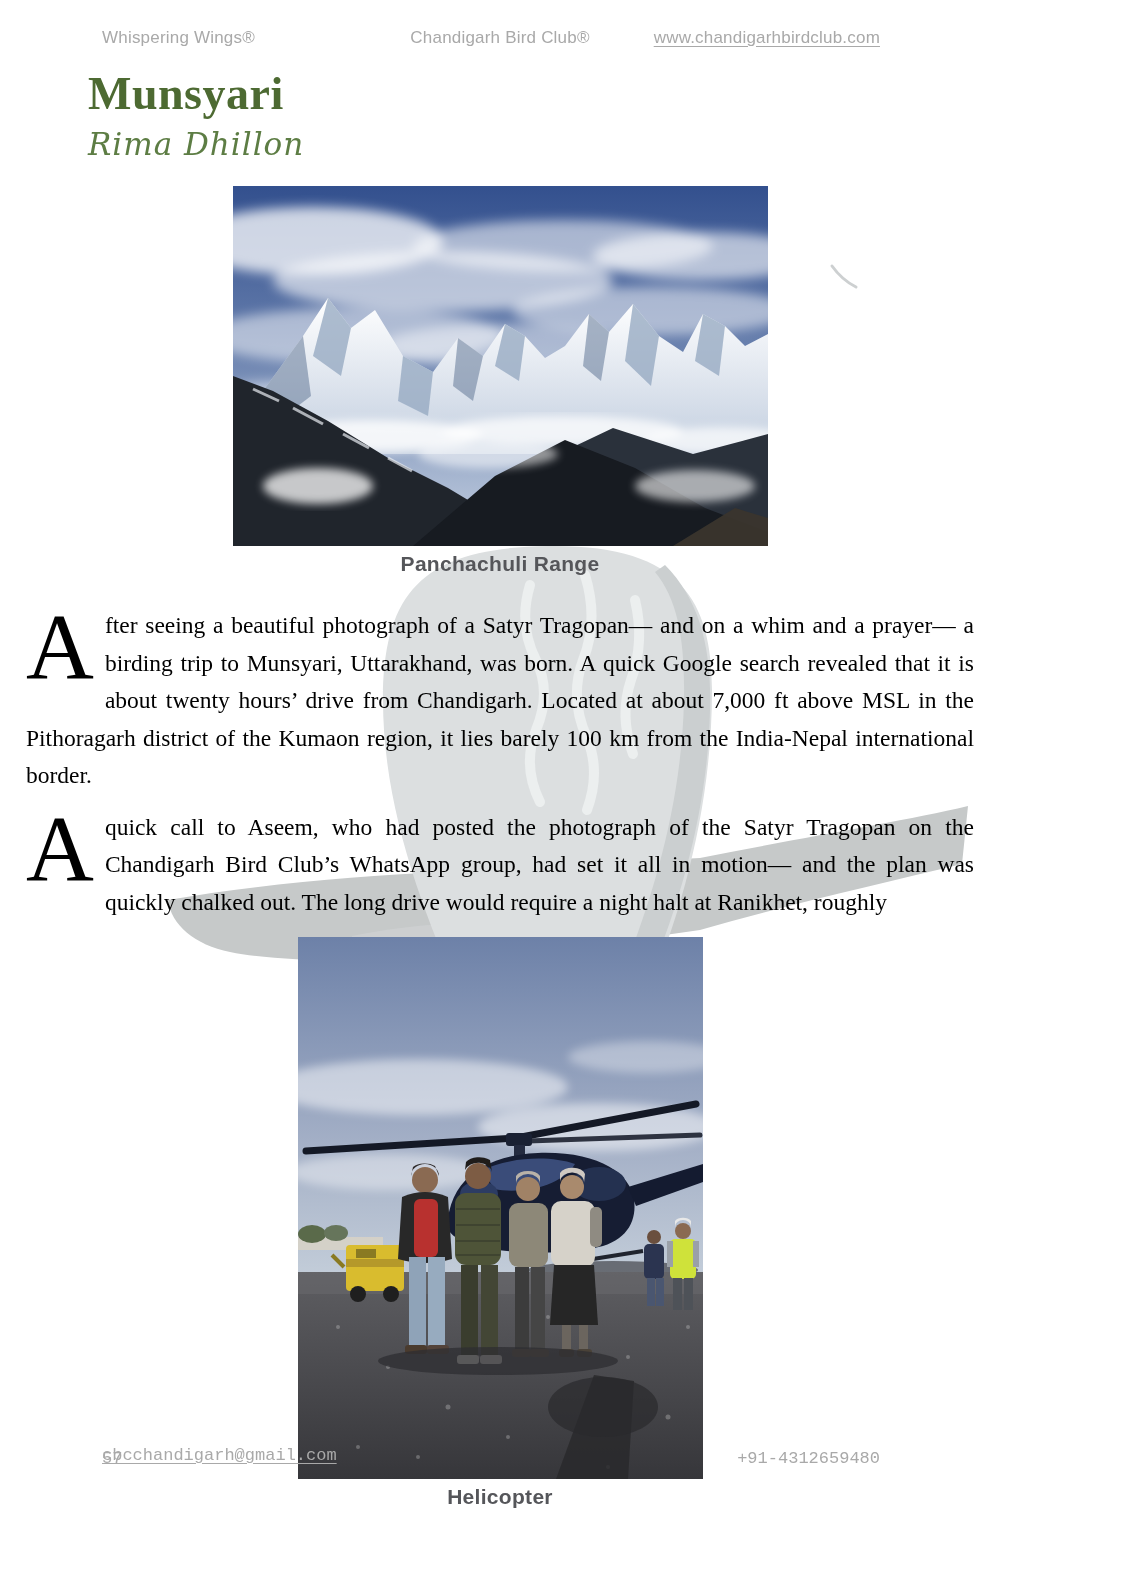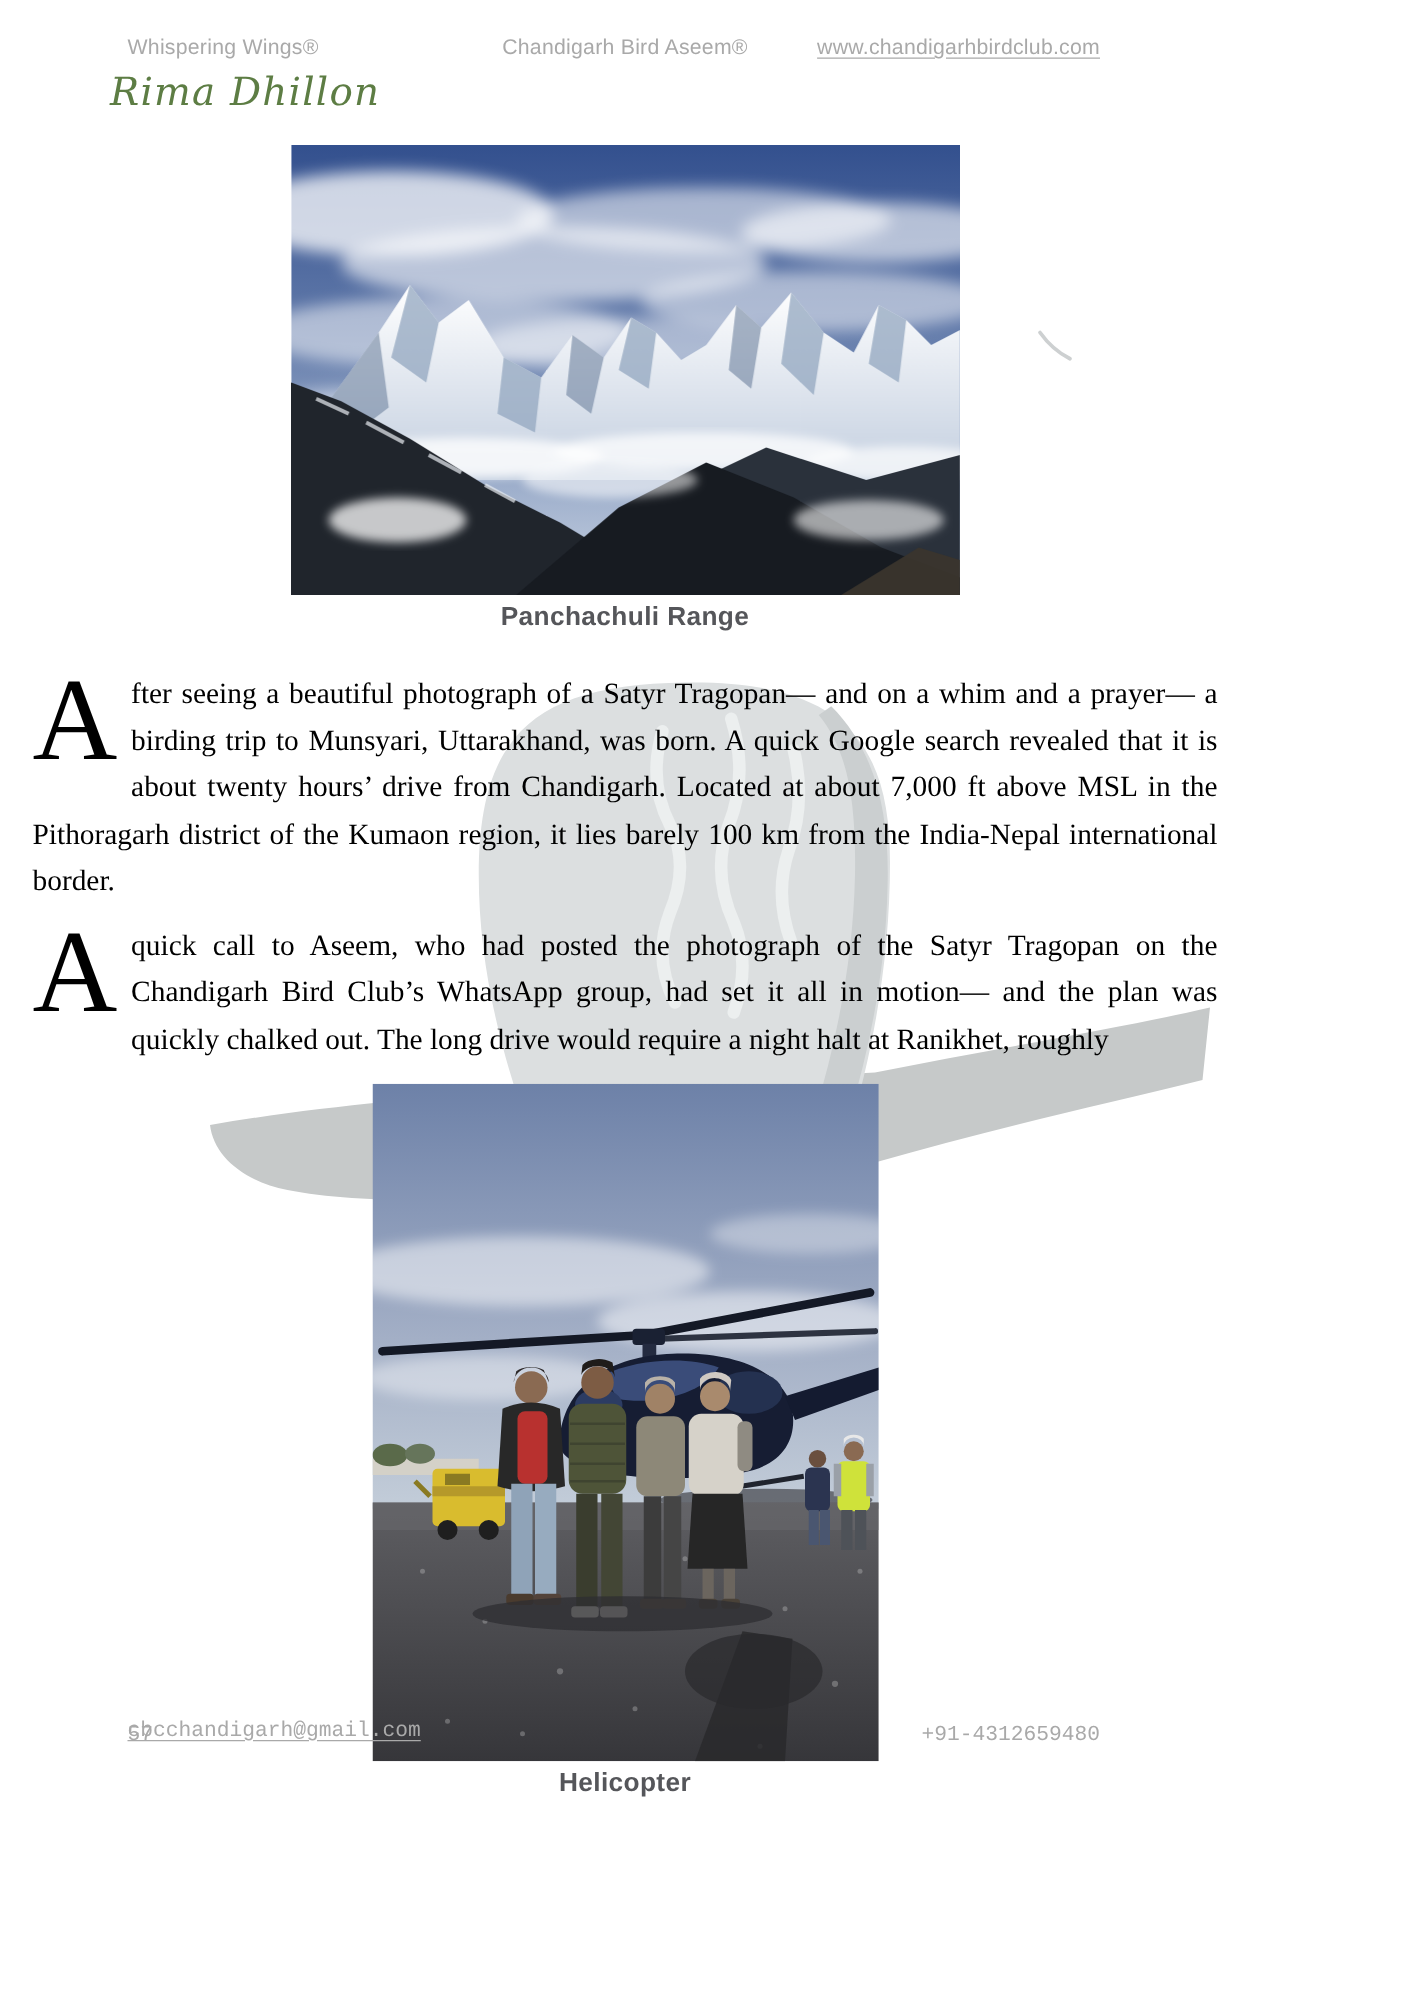--- a/index.html
+++ b/index.html
@@ -123,24 +123,25 @@
       <path d="M530 585 q-12 40 6 75 q16 32 0 70 q-14 36 4 72"></path>
       <path d="M585 575 q14 45 -2 85 q-14 38 4 78 q14 34 0 72"></path>
       <path d="M635 600 q10 42 -4 80 q-12 36 2 74"></path>
     </g>
   </svg>
 
   <div class="content">
 
     <div class="hdr">
       <span>Whispering Wings®</span>
-      <span class="hdr-center">Chandigarh Bird Aseem®</span>
+      <span class="hdr-center">Chandigarh Bird Club®</span>
       <a class="hdr-right" href="#">www.chandigarhbirdclub.com</a>
     </div>
 
+    <div class="title">Munsyari</div>
     <div class="author">Rima Dhillon</div>
 
     <figure class="fig1">
       <svg class="photo" width="535" height="360" viewBox="0 0 535 360">
         <defs>
           <linearGradient id="skyg1" x1="0" y1="0" x2="0" y2="1">
             <stop offset="0" stop-color="#33508e"></stop>
             <stop offset="0.38" stop-color="#5e77a8"></stop>
             <stop offset="0.7" stop-color="#93a6c6"></stop>
             <stop offset="1" stop-color="#c8d2e2"></stop>

